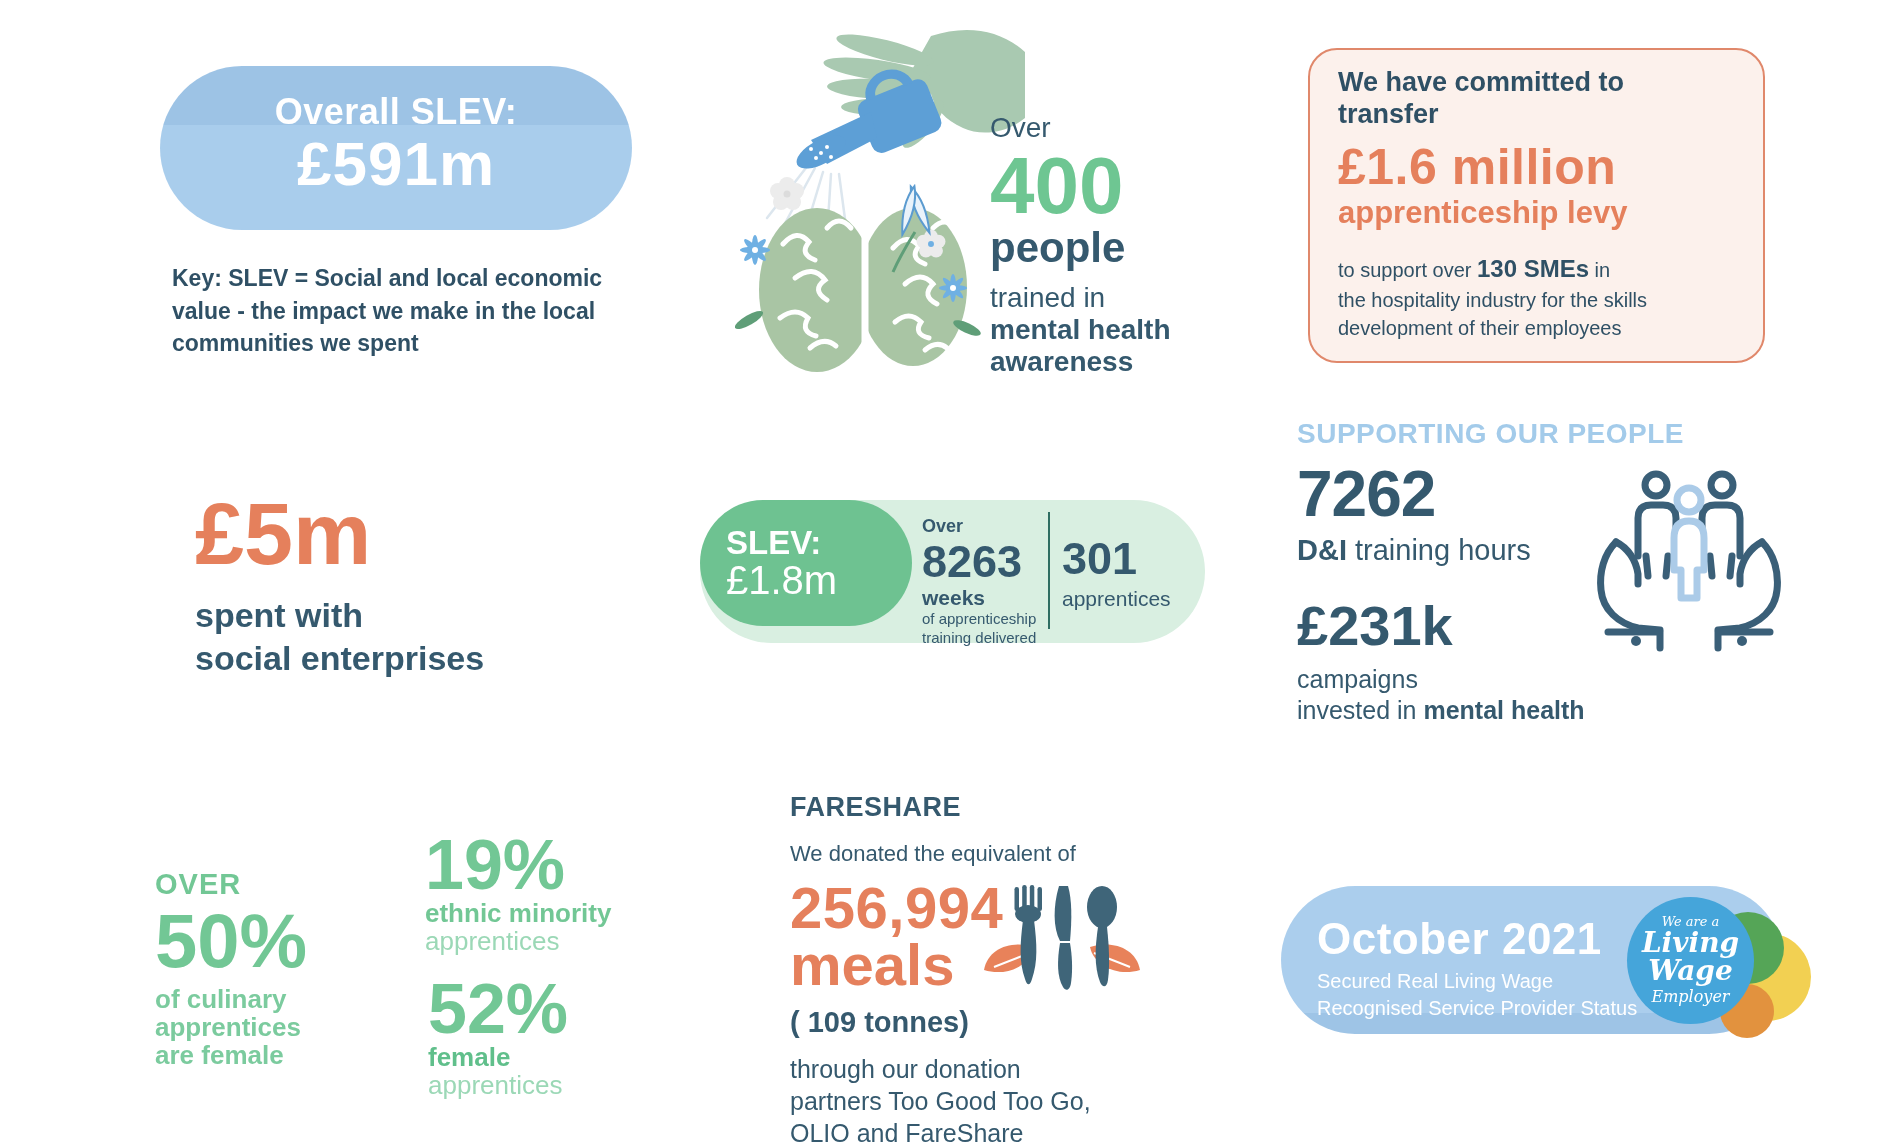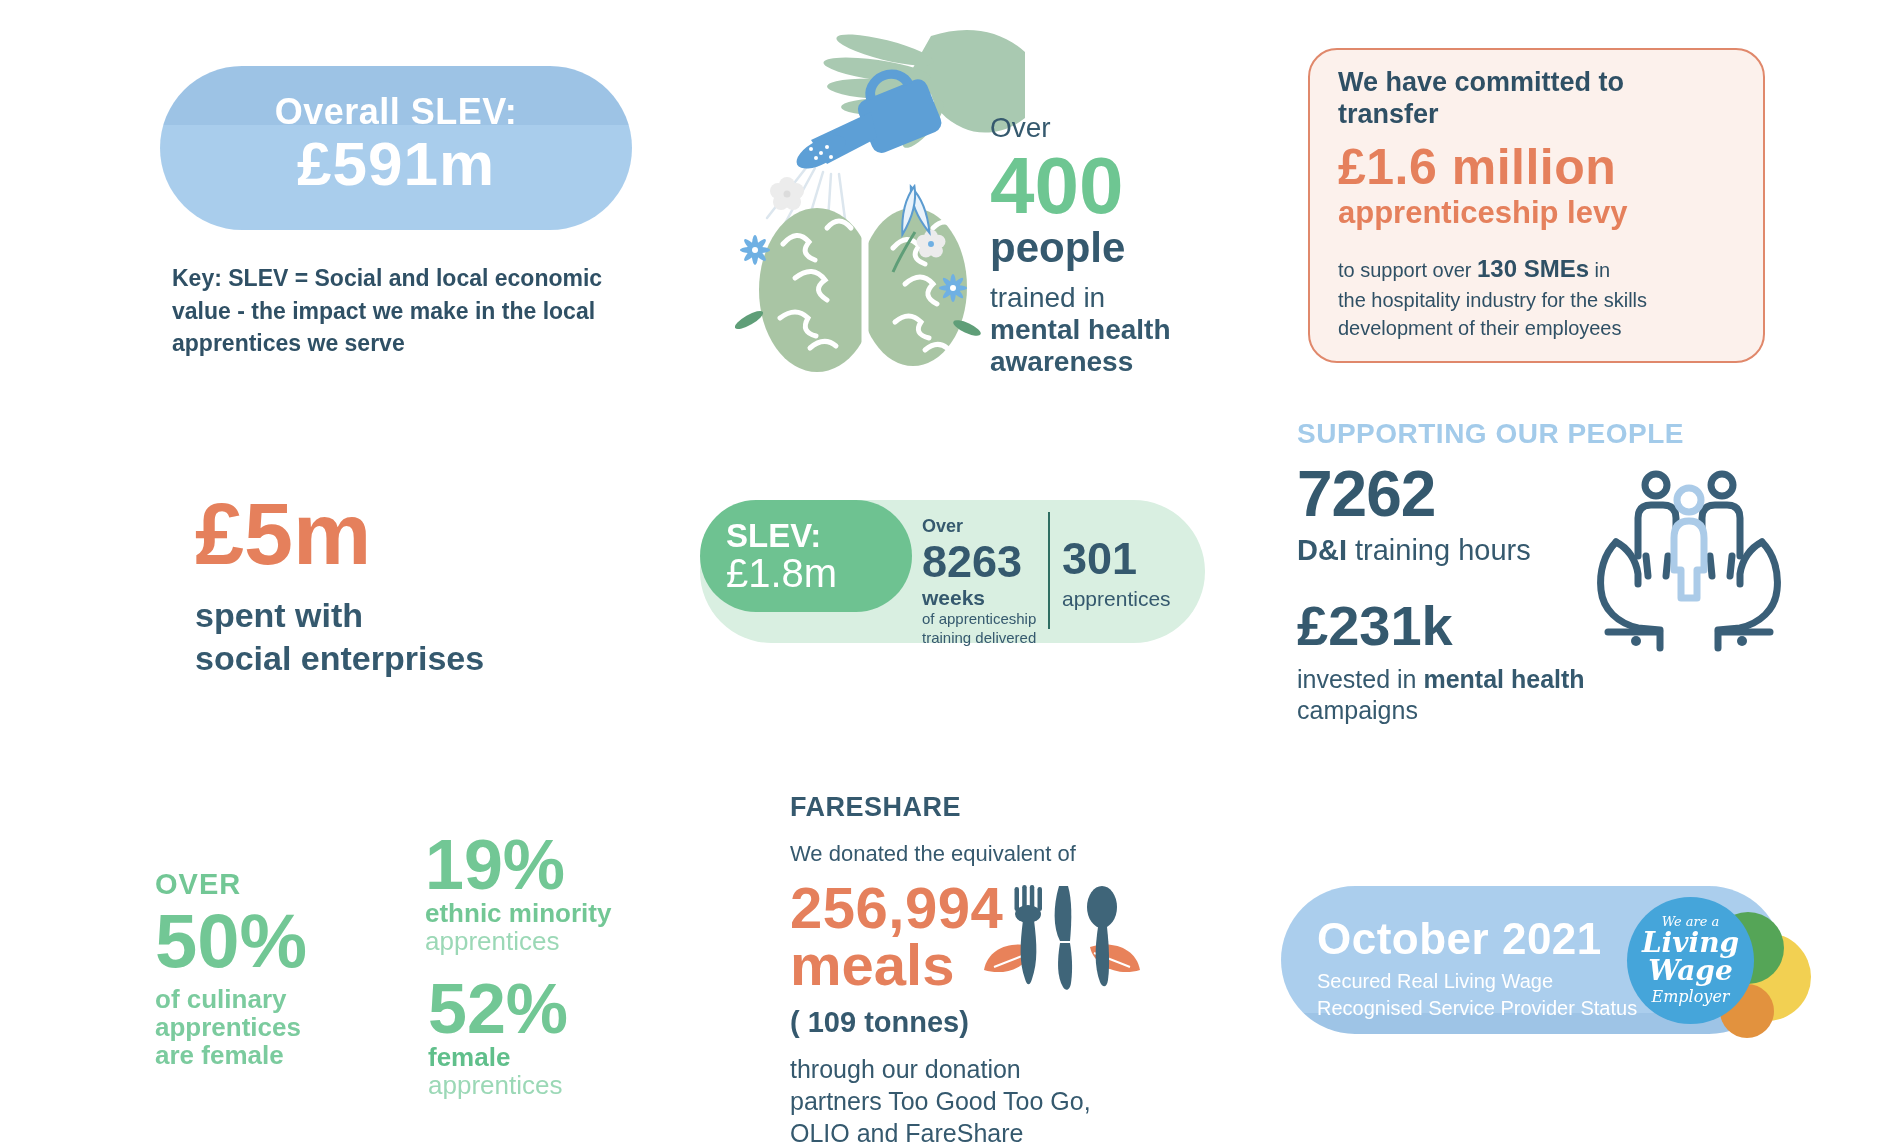--- a/index.html
+++ b/index.html
@@ -37,21 +37,21 @@
   .levy .body{font-size:20px;font-weight:400;line-height:1.42;margin-top:21px;color:#2f5065;}
   .levy .body .big{font-size:24px;font-weight:700;}
 
   
   .five-m{left:195px;top:490px;}
   .five-m .amount{font-size:88px;font-weight:700;color:#e5805c;line-height:1;}
   .five-m .label{font-size:34px;font-weight:700;line-height:1.25;margin-top:16px;color:#35596e;}
 
   
   .pill18{left:700px;top:500px;width:505px;height:143px;border-radius:72px;background:#d9efe1;}
-  .pill18-left{position:absolute;left:0;top:0;width:212px;height:112px;border-radius:72px;background:#6ec291;
+  .pill18-left{position:absolute;left:0;top:0;width:212px;height:126px;border-radius:72px;background:#6ec291;
                color:#fff;display:flex;flex-direction:column;justify-content:center;padding-left:26px;box-sizing:border-box;}
   .pill18-left .lab{font-size:33px;font-weight:700;line-height:1;}
   .pill18-left .val{font-size:40px;font-weight:400;line-height:1.05;}
   .pill18-mid{position:absolute;left:222px;top:16px;color:#35596e;}
   .pill18-mid .over{font-size:18px;font-weight:700;}
   .pill18-mid .num{font-size:45px;font-weight:700;line-height:1;margin-top:2px;}
   .pill18-mid .unit{font-size:21px;font-weight:700;margin-top:2px;}
   .pill18-mid .small{font-size:15px;font-weight:400;line-height:1.25;}
   .pill18-divider{position:absolute;left:348px;top:12px;width:2px;height:117px;background:#2f6e62;}
   .pill18-right{position:absolute;left:362px;top:36px;color:#35596e;}
@@ -113,21 +113,21 @@
 <div class="canvas">
 
   <section class="abs slev-pill">
     <div class="slev-pill-title">Overall SLEV:</div>
     <div class="slev-pill-value">£591m</div>
   </section>
 
   <div class="abs key-note">
     <div>Key: SLEV = Social and local economic</div>
     <div>value - the impact we make in the local</div>
-    <div>apprentices we serve</div>
+    <div>communities we spent</div>
   </div>
 
   <div class="abs brain-illo">
     <svg viewBox="0 0 290 360" width="290" height="360">
 
       <g stroke="#dce6ee" stroke-width="2.5" stroke-linecap="round">
         <line x1="80" y1="146" x2="48" y2="205"></line>
         <line x1="88" y1="150" x2="70" y2="210"></line>
         <line x1="96" y1="152" x2="92" y2="214"></line>
         <line x1="74" y1="142" x2="32" y2="196"></line>
@@ -274,22 +274,22 @@
   <div class="abs sup-heading">SUPPORTING OUR PEOPLE</div>
 
   <div class="abs dni">
     <div class="num">7262</div>
     <div class="lab"><b>D&amp;I</b><span> training hours</span></div>
   </div>
 
   <div class="abs mh">
     <div class="num">£231k</div>
     <div class="lab">
+      <div>campaigns</div>
       <div><span>invested in </span><b>mental health</b></div>
-      <div>campaigns</div>
     </div>
   </div>
 
   <div class="abs hands-illo">
     <svg viewBox="0 0 190 195" width="190" height="195">
       <g stroke="#3a5f78" stroke-width="7" fill="none" stroke-linecap="round" stroke-linejoin="round">
 
         <circle cx="62" cy="25" r="11"></circle>
         <path d="M44,96 L44,58 Q44,45 57,45 L69,45 Q82,45 82,58 L82,96"></path>
         <path d="M52,96 L54,116 M74,96 L72,116"></path>

